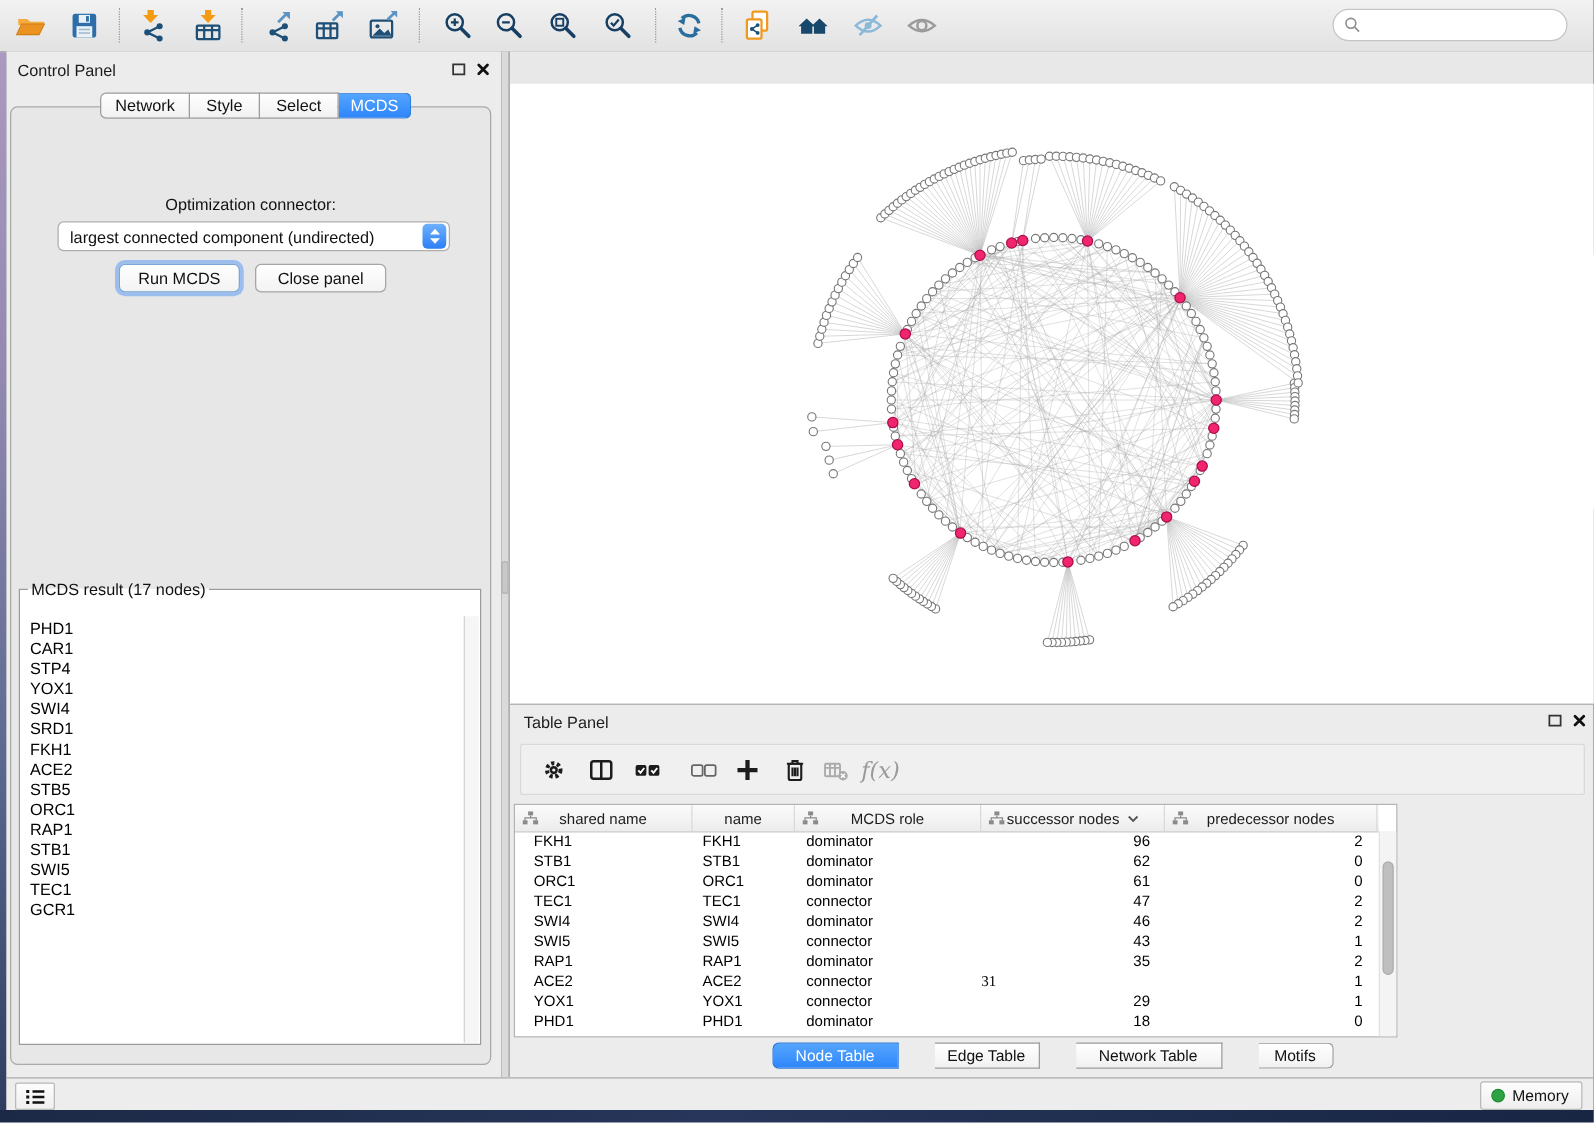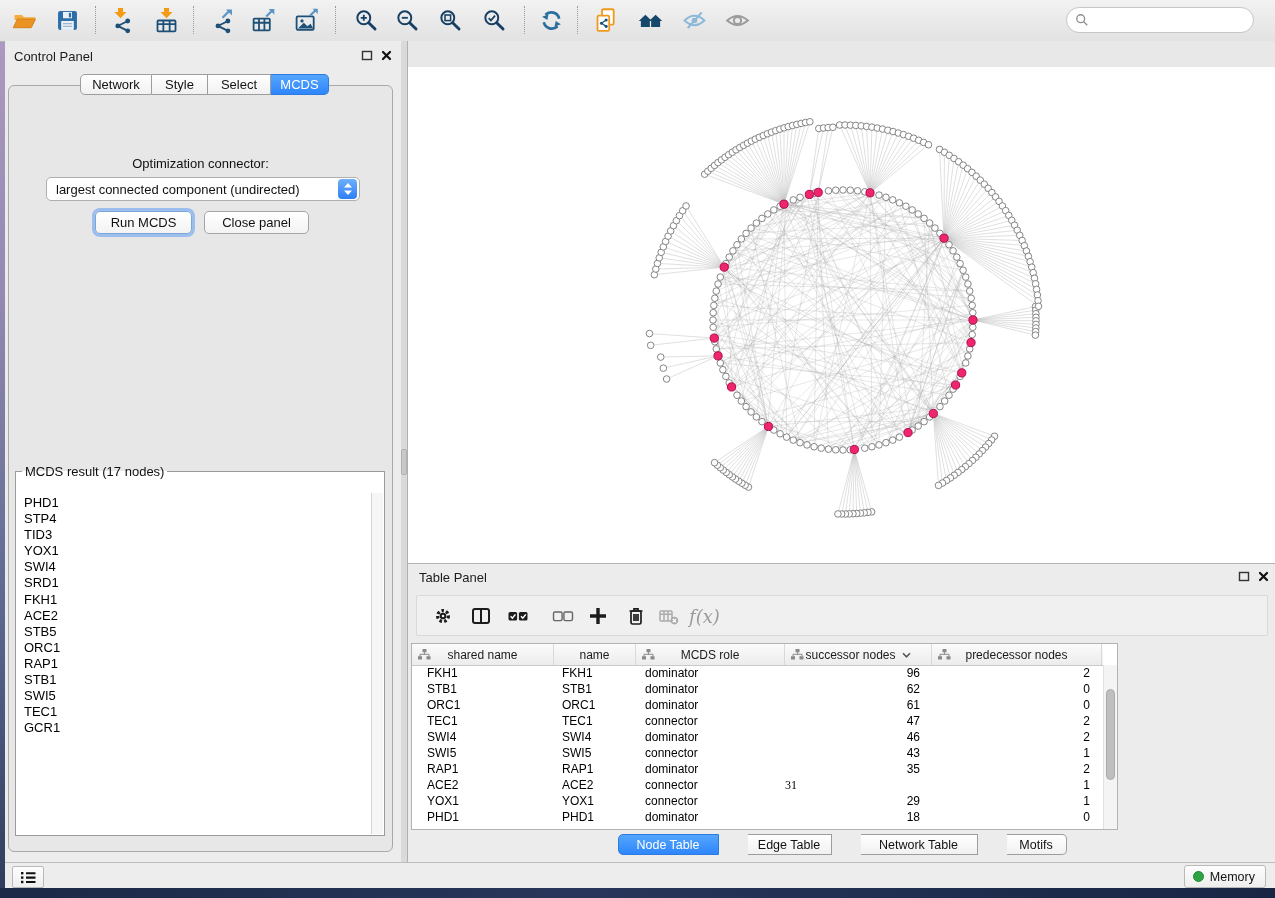--- a/index.html
+++ b/index.html
@@ -337,22 +337,22 @@
             <path d="M3 9.5 7 14l4-4.5z" fill="#fff"></path>
           </svg>
       </span>
     </div>
     <div class="btn" id="run-btn">Run MCDS</div>
     <div class="btn" id="closepanel-btn">Close panel</div>
     <fieldset id="mcds-fieldset">
       <legend>MCDS result (17 nodes)</legend>
       <div id="mcds-list">
           <div>PHD1</div>
+          <div>CAR1</div>
           <div>STP4</div>
-          <div>TID3</div>
           <div>YOX1</div>
           <div>SWI4</div>
           <div>SRD1</div>
           <div>FKH1</div>
           <div>ACE2</div>
           <div>STB5</div>
           <div>ORC1</div>
           <div>RAP1</div>
           <div>STB1</div>
           <div>SWI5</div>

